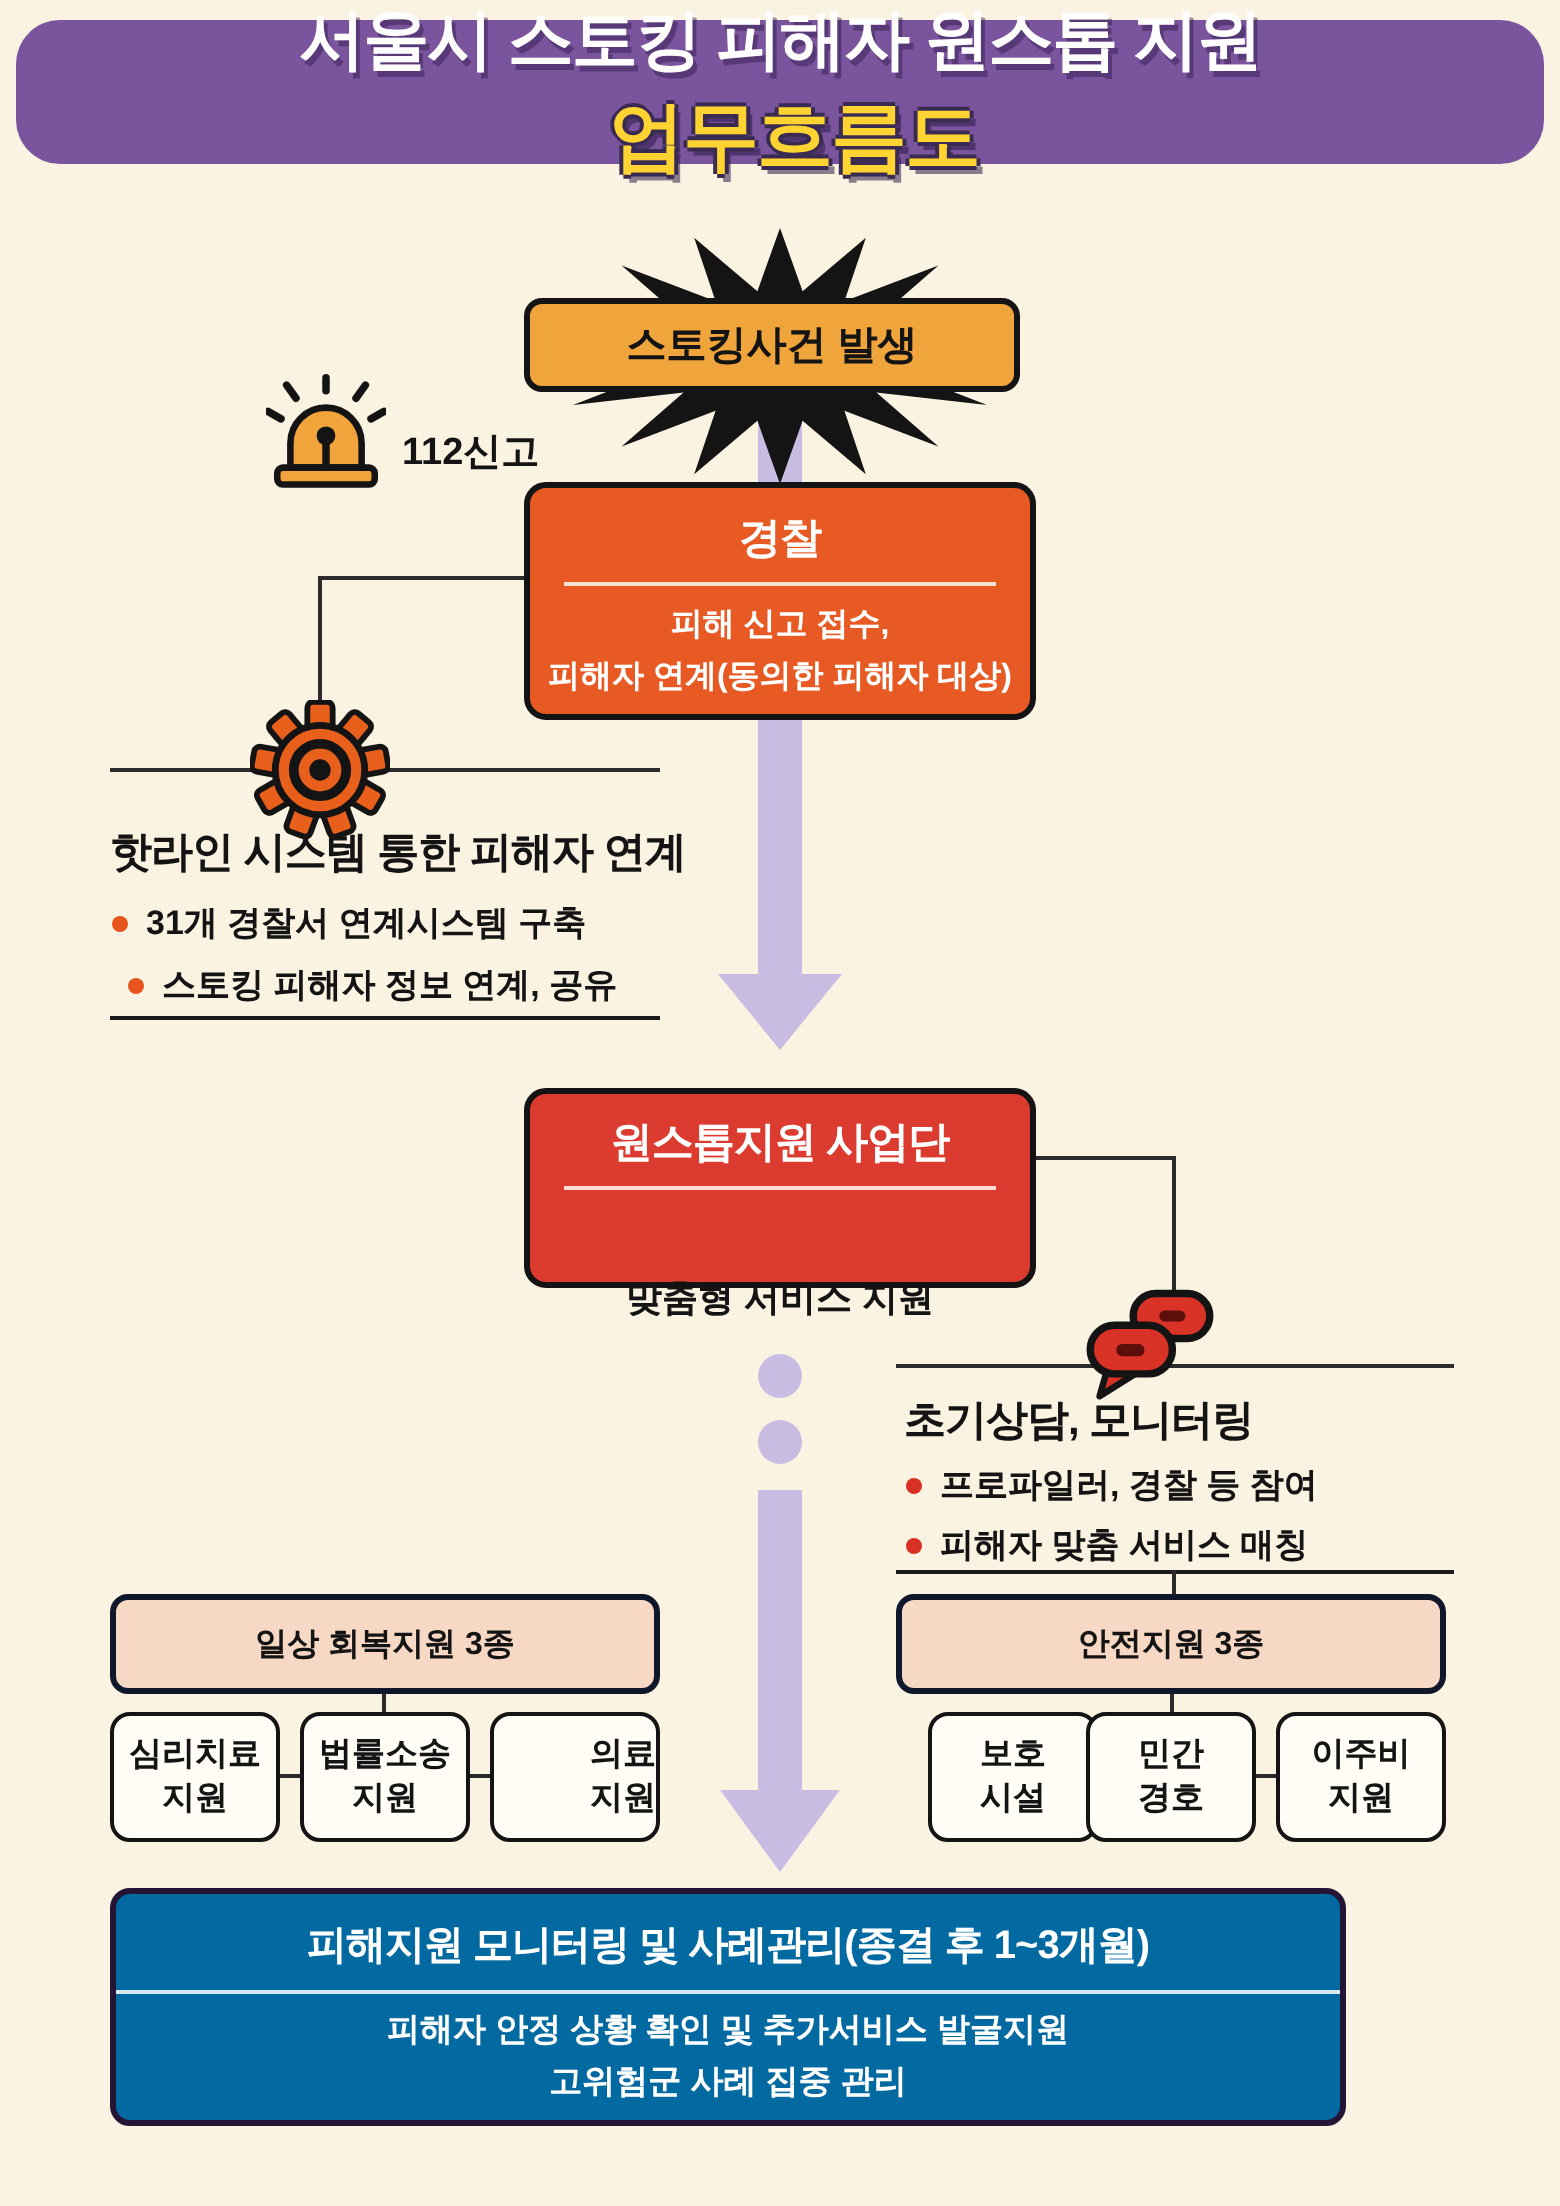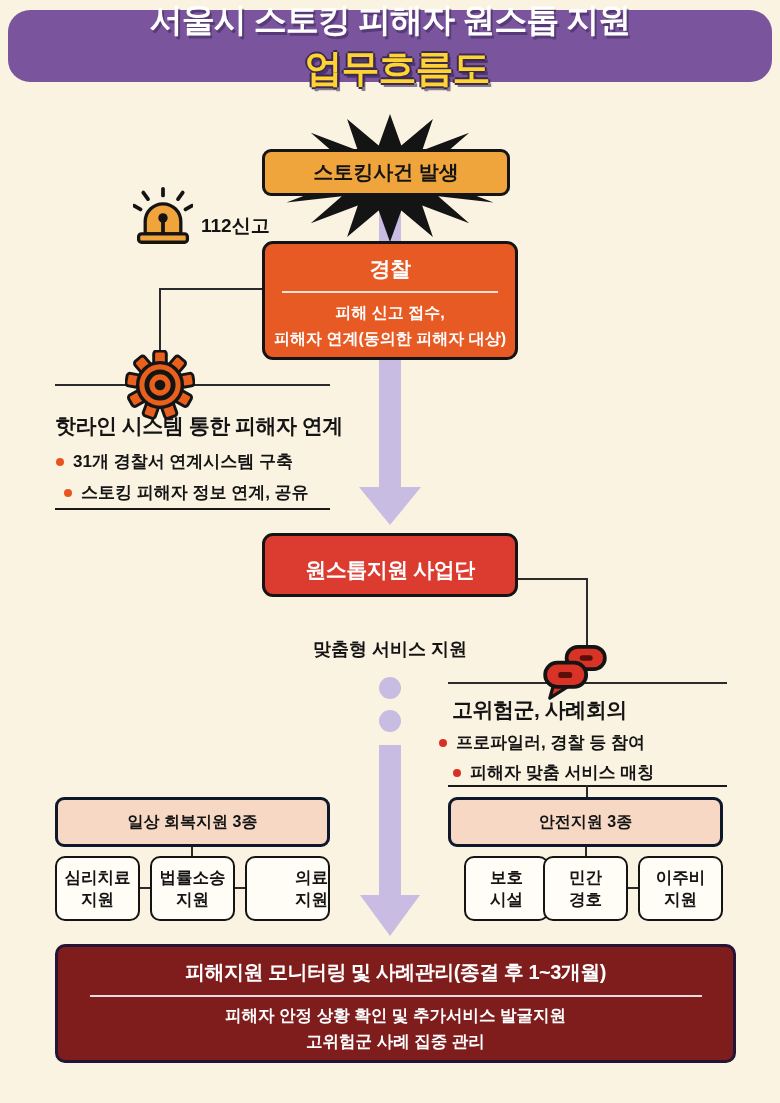--- a/index.html
+++ b/index.html
@@ -32,26 +32,26 @@
   
   .node{
     border:3px solid #141414;border-radius:11px;box-sizing:border-box;
     display:flex;flex-direction:column;align-items:center;z-index:3;
   }
   .incident{
     left:262px;top:149px;width:248px;height:47px;background:#F0A53C;border-radius:9px;
     justify-content:center;font-size:20px;font-weight:800;
   }
   .police{left:262px;top:241px;width:256px;height:119px;background:#E85A24;color:#fff;padding-top:11px;}
-  .onestop{left:262px;top:533px;width:256px;height:64px;background:#DC3B30;color:#fff;padding-top:20px;}
+  .onestop{left:262px;top:544px;width:256px;height:100px;background:#DC3B30;color:#fff;padding-top:10px;}
   .node .ttl{font-size:21px;font-weight:800;letter-spacing:-0.5px;}
   .node .div{width:216px;height:2px;background:rgba(255,240,230,.9);margin:8px 0 7px 0;}
   .node .bd{font-size:16px;font-weight:600;line-height:1.6;text-align:center;}
   .monitor{
-    left:55px;top:944px;width:681px;height:119px;background:#7f1d1d;color:#fff;
+    left:55px;top:944px;width:618px;height:119px;background:#0369a1;color:#fff;
     border:3px solid #241536;border-radius:10px;box-sizing:border-box;z-index:3;
     display:flex;flex-direction:column;align-items:center;padding-top:12px;
   }
   .monitor .ttl{font-size:20px;font-weight:800;letter-spacing:-0.5px;}
   .monitor .div{width:612px;height:2px;background:rgba(255,255,255,.85);margin:9px 0 6px 0;}
   .monitor .bd{font-size:16.5px;font-weight:600;line-height:1.55;text-align:center;}
   
   .h2{font-size:21px;font-weight:800;letter-spacing:-0.5px;z-index:3;}
   .bullet{display:flex;align-items:center;font-size:17px;font-weight:600;z-index:3;}
   .bullet .dot{width:8px;height:8px;border-radius:50%;margin-right:9px;flex:0 0 auto;}
@@ -166,22 +166,22 @@
 
 <div class="abs cline" style="left:448px;top:682px;width:279px;height:2px;"></div>
 <svg class="abs z4" style="left:542px;top:644px;" width="66" height="56" viewBox="0 0 70 60">
   <rect x="26" y="3" width="41" height="24" rx="12" fill="#D93327" stroke="#141414" stroke-width="4"></rect>
   <path d="M12 44 L8 58 L27 46 Z" fill="#D93327" stroke="#141414" stroke-width="3.5" stroke-linejoin="round"></path>
   <rect x="3" y="20" width="44" height="26" rx="13" fill="#D93327" stroke="#141414" stroke-width="4"></rect>
   <rect x="40" y="12" width="14" height="6" rx="3" fill="#5c0f0a"></rect>
   <rect x="17" y="30" width="15" height="6.5" rx="3" fill="#5c0f0a"></rect>
 </svg>
 
-<div class="abs h2" style="left:452px;top:696px;">고위험군, 사례회의</div>
-<div class="abs bullet" style="left:439px;top:731px;">
+<div class="abs h2" style="left:452px;top:696px;">초기상담, 모니터링</div>
+<div class="abs bullet" style="left:453px;top:731px;">
   <span class="dot dot-rd"></span>
   <span>프로파일러, 경찰 등 참여</span>
 </div>
 <div class="abs bullet" style="left:453px;top:761px;">
   <span class="dot dot-rd"></span>
   <span>피해자 맞춤 서비스 매칭</span>
 </div>
 <div class="abs uline" style="left:448px;top:785px;width:279px;height:2px;"></div>
 <div class="abs cline" style="left:586px;top:785px;width:2px;height:12px;"></div>
 

